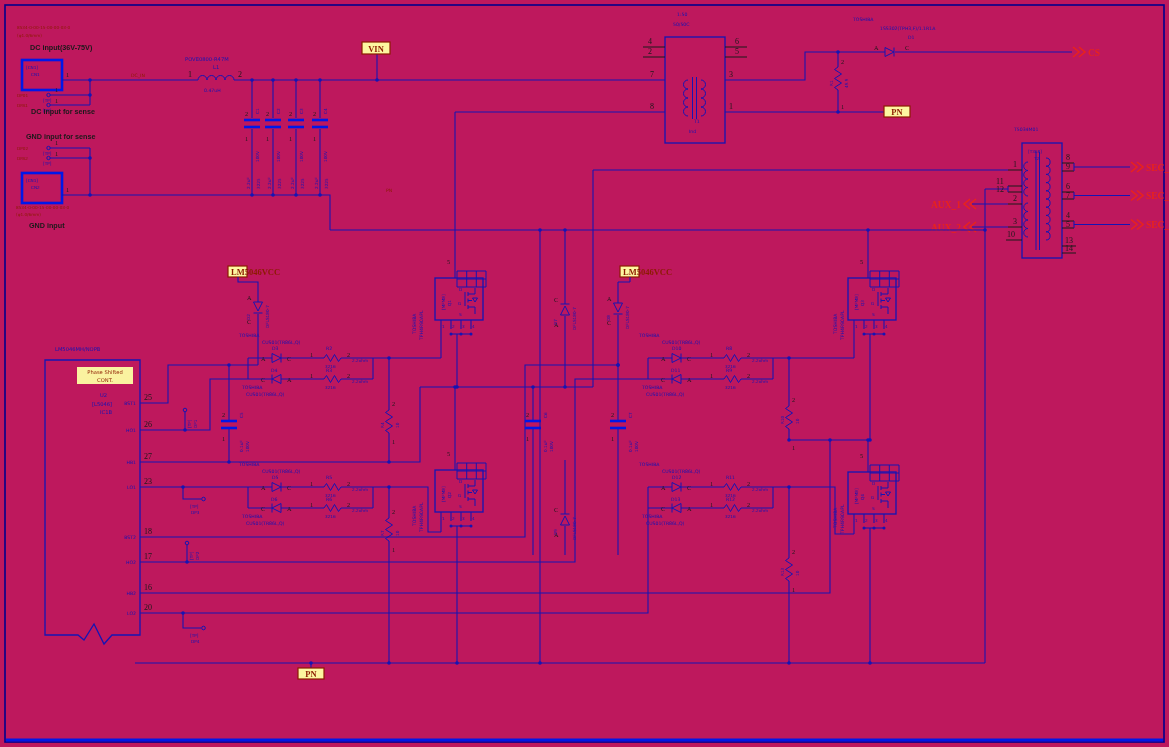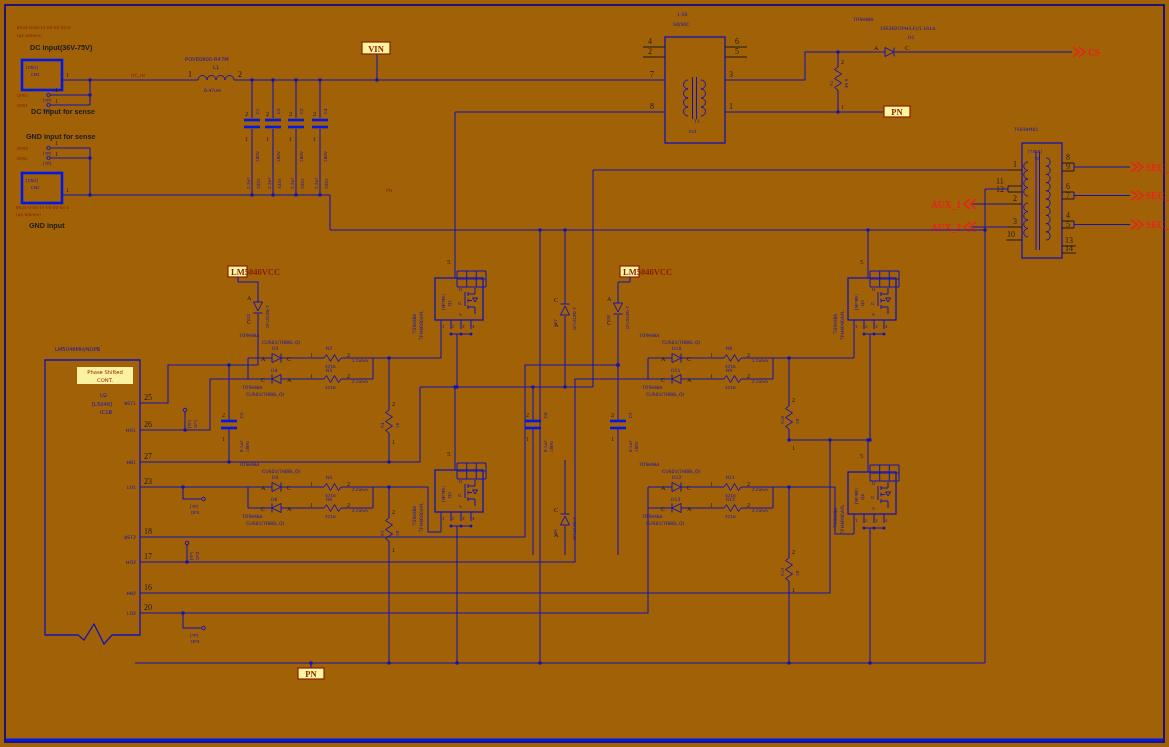--- a/index.html
+++ b/index.html
@@ -1,16 +1,16 @@
 <!DOCTYPE html>
 <html><head>
 <meta charset="utf-8">
 <style>
   html,body{margin:0;padding:0;background:#e8e8e8;}
-  #stage{position:relative;width:1169px;height:747px;background:#a16207;overflow:hidden;}
+  #stage{position:relative;width:1169px;height:747px;background:#be185d;overflow:hidden;}
   svg{position:absolute;left:0;top:0;}
   svg text{font-family:"DejaVu Sans",sans-serif;fill:#1414b4;}
   .t4{font-size:4.2px;}
   .t45{font-size:4.6px;}
   .t5{font-size:5.2px;}
   .dr{fill:#8c1c00;}
   .sn{font-family:"Liberation Serif",serif;font-size:8px;fill:#1a1a1a;}
   .sn6{font-family:"Liberation Serif",serif;font-size:6.2px;fill:#1a1a1a;}
   .bold7{font-family:"Liberation Sans",sans-serif;font-size:7.2px;font-weight:bold;fill:#1a1a1a;}
   .red9{font-family:"Liberation Serif",serif;font-size:9.5px;font-weight:bold;fill:#e8231d;}

